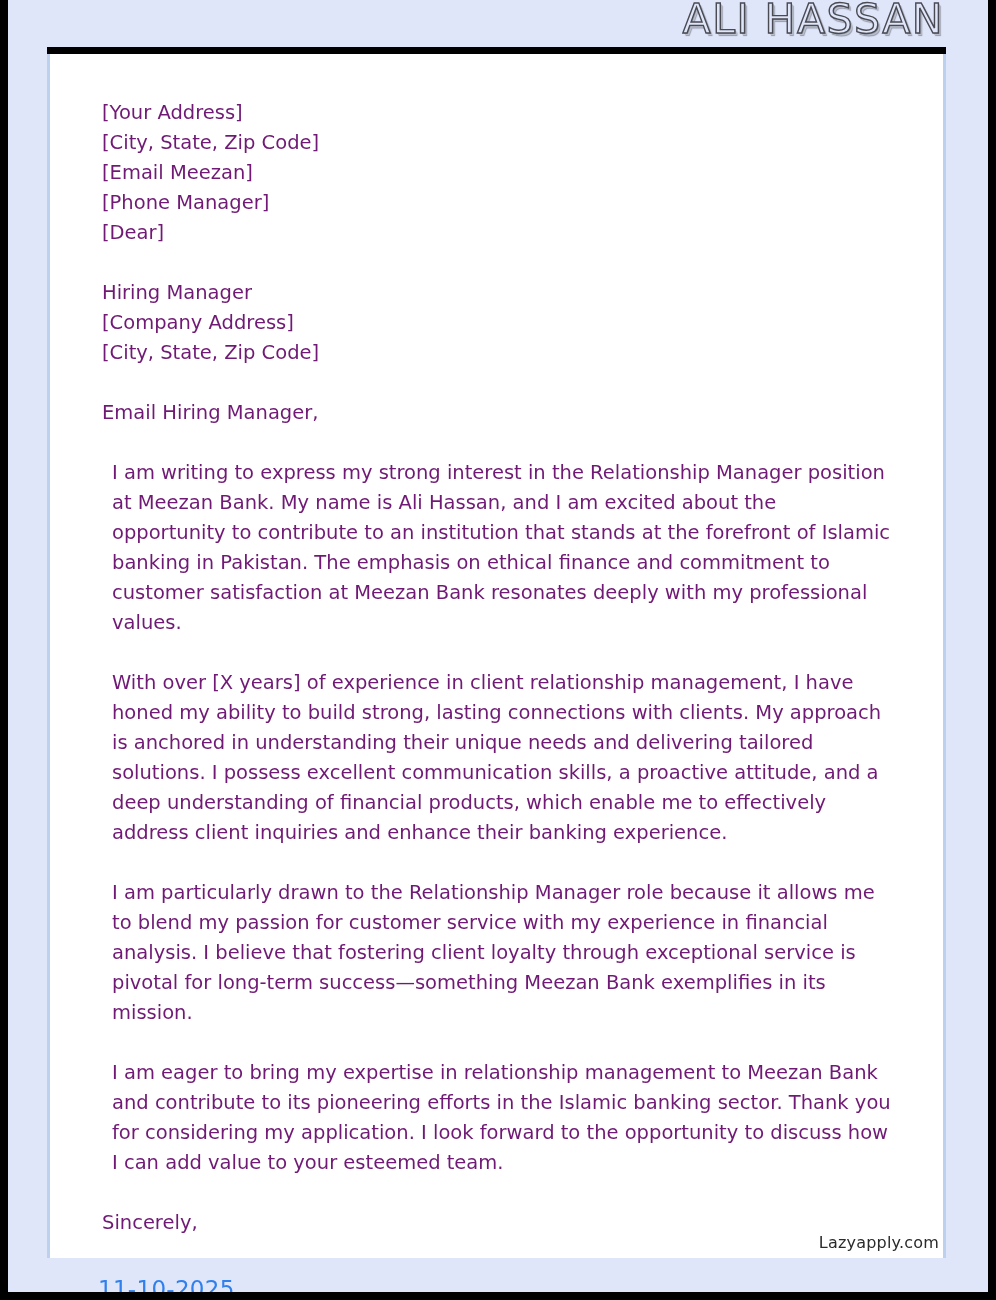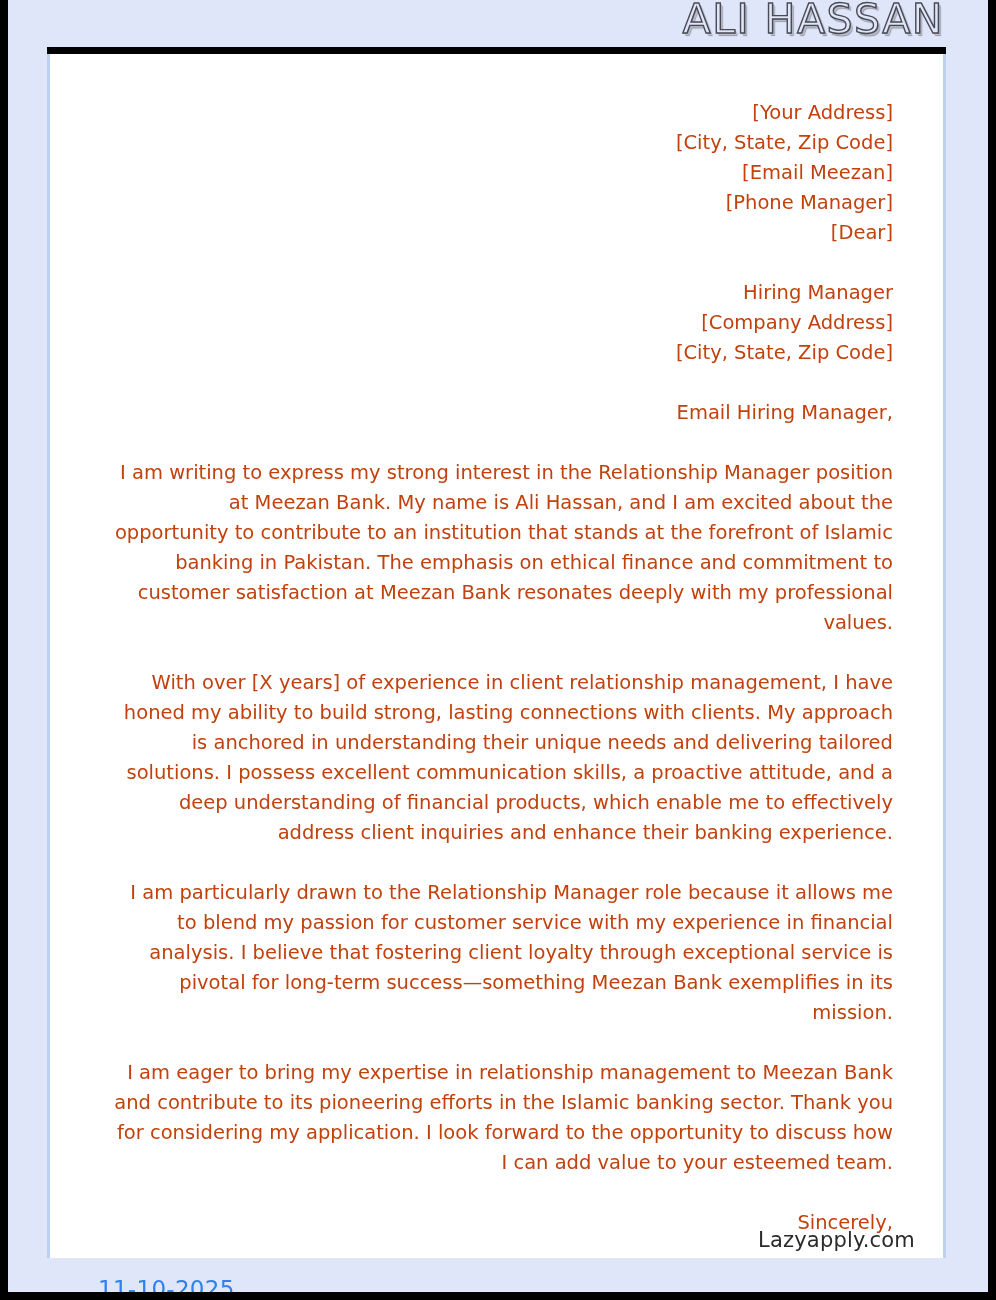--- a/index.html
+++ b/index.html
@@ -91,44 +91,43 @@
     z-index: 3;
     overflow: hidden;
   }
 
   .sheet-inner {
     padding: 44px 50px 0 52px;
   }
 
   .letter-line,
   .letter-para {
-    color: #c2410c;
+    color: #701a75;
     font-size: 19.5px;
     line-height: 30px;
     margin: 0;
     font-weight: 400;
-    text-align: right;
   }
   .letter-para {
     line-height: 30px;
     margin-left: 10px;
   }
   .block {
     margin-bottom: 30px;
   }
   .block:last-child {
     margin-bottom: 0;
   }
 
   
   .watermark {
     position: absolute;
-    right: 28px;
+    right: 4px;
     bottom: 6px;
-    font-size: 21px;
+    font-size: 16px;
     color: #2b2b2b;
     letter-spacing: .2px;
   }
 
   
   .doc-date {
     position: absolute;
     left: 98px;
     top: 1276px;
     font-size: 23px;

